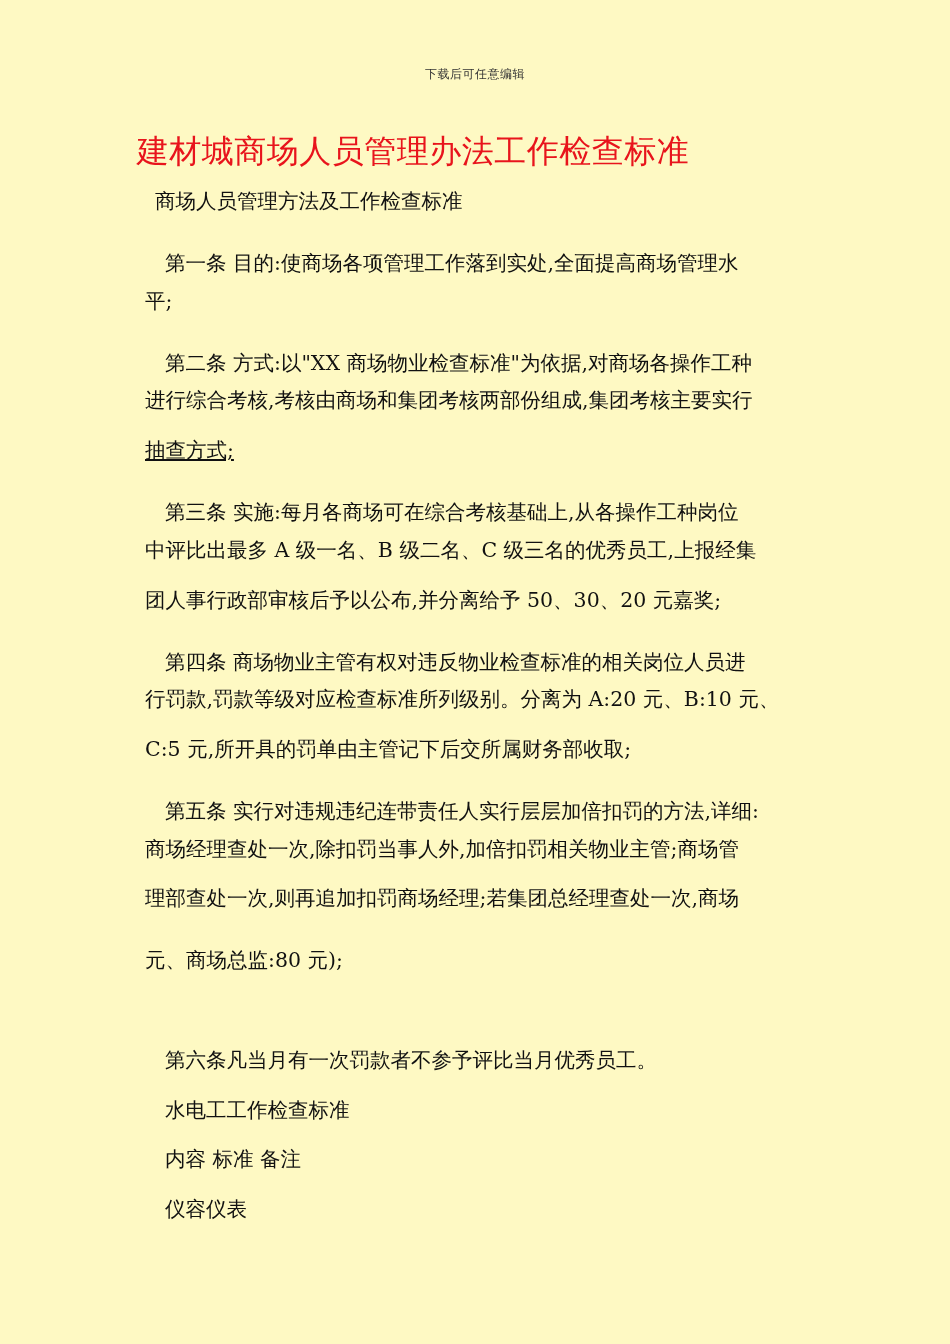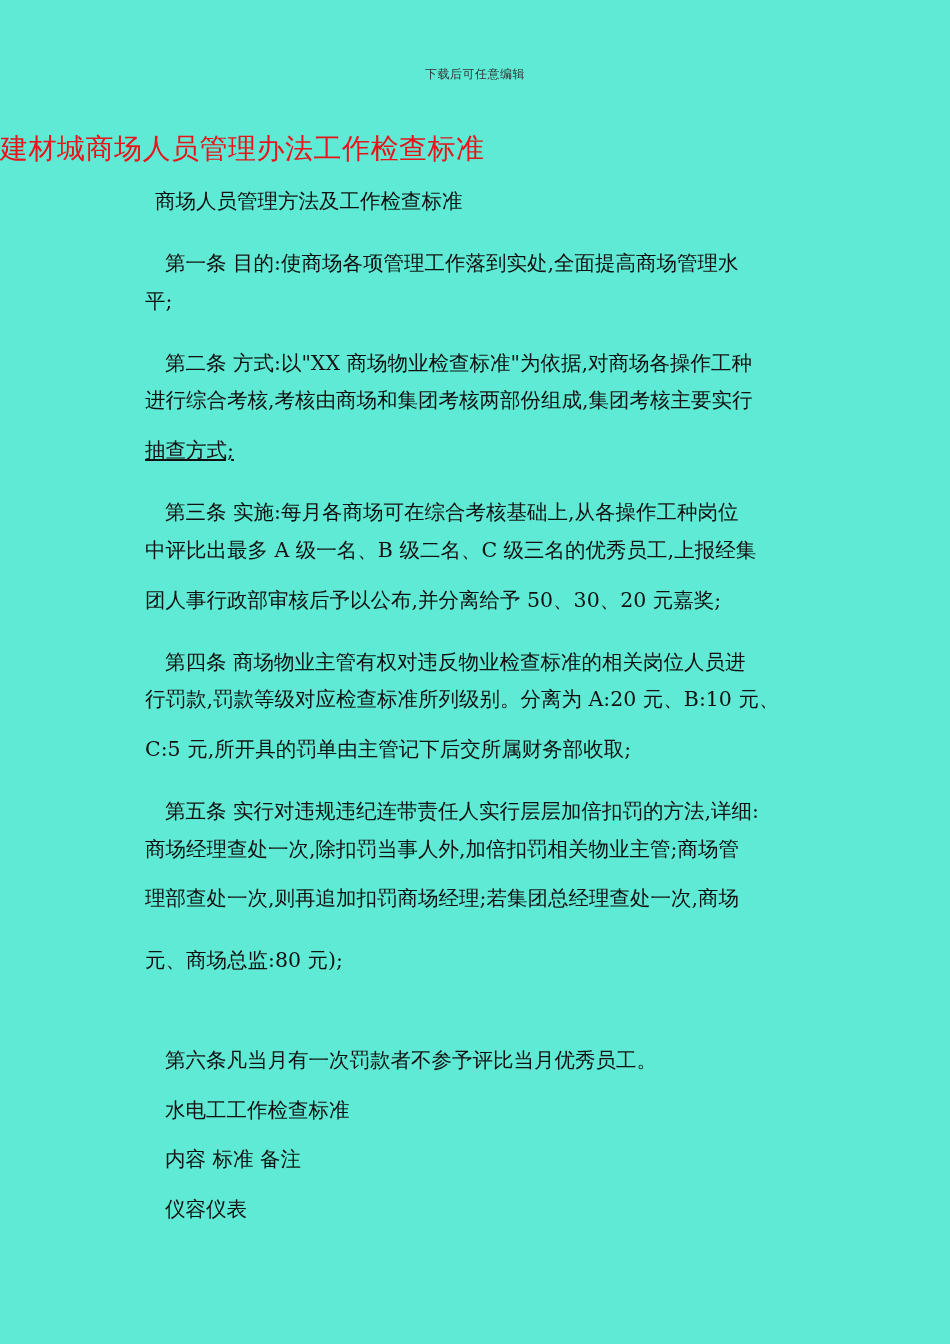--- a/index.html
+++ b/index.html
@@ -13,39 +13,39 @@
       position: relative;
       overflow: hidden;
       font-family: "DejaVu Serif", "Liberation Serif", serif;
       color: #000000;
     }
     .page {
       position: absolute;
       left: 0; top: 0;
       width: 950px;
       height: 1344px;
-      background: #5eead4;
+      background: #fef9c3;
     }
     .header-note {
       position: absolute;
       top: 66px;
       left: 0;
       width: 950px;
       text-align: center;
       font-size: 12px;
       color: #333333;
       letter-spacing: 0.5px;
     }
     .title {
       position: absolute;
       top: 130px;
       left: 0;
       width: 826px;
-      text-align: left;
-      font-size: 28px;
+      text-align: center;
+      font-size: 32px;
       color: #e8141c;
       letter-spacing: 0.5px;
       white-space: nowrap;
     }
     .line {
       position: absolute;
       left: 145px;
       font-size: 20.5px;
       line-height: 26px;
       white-space: nowrap;

